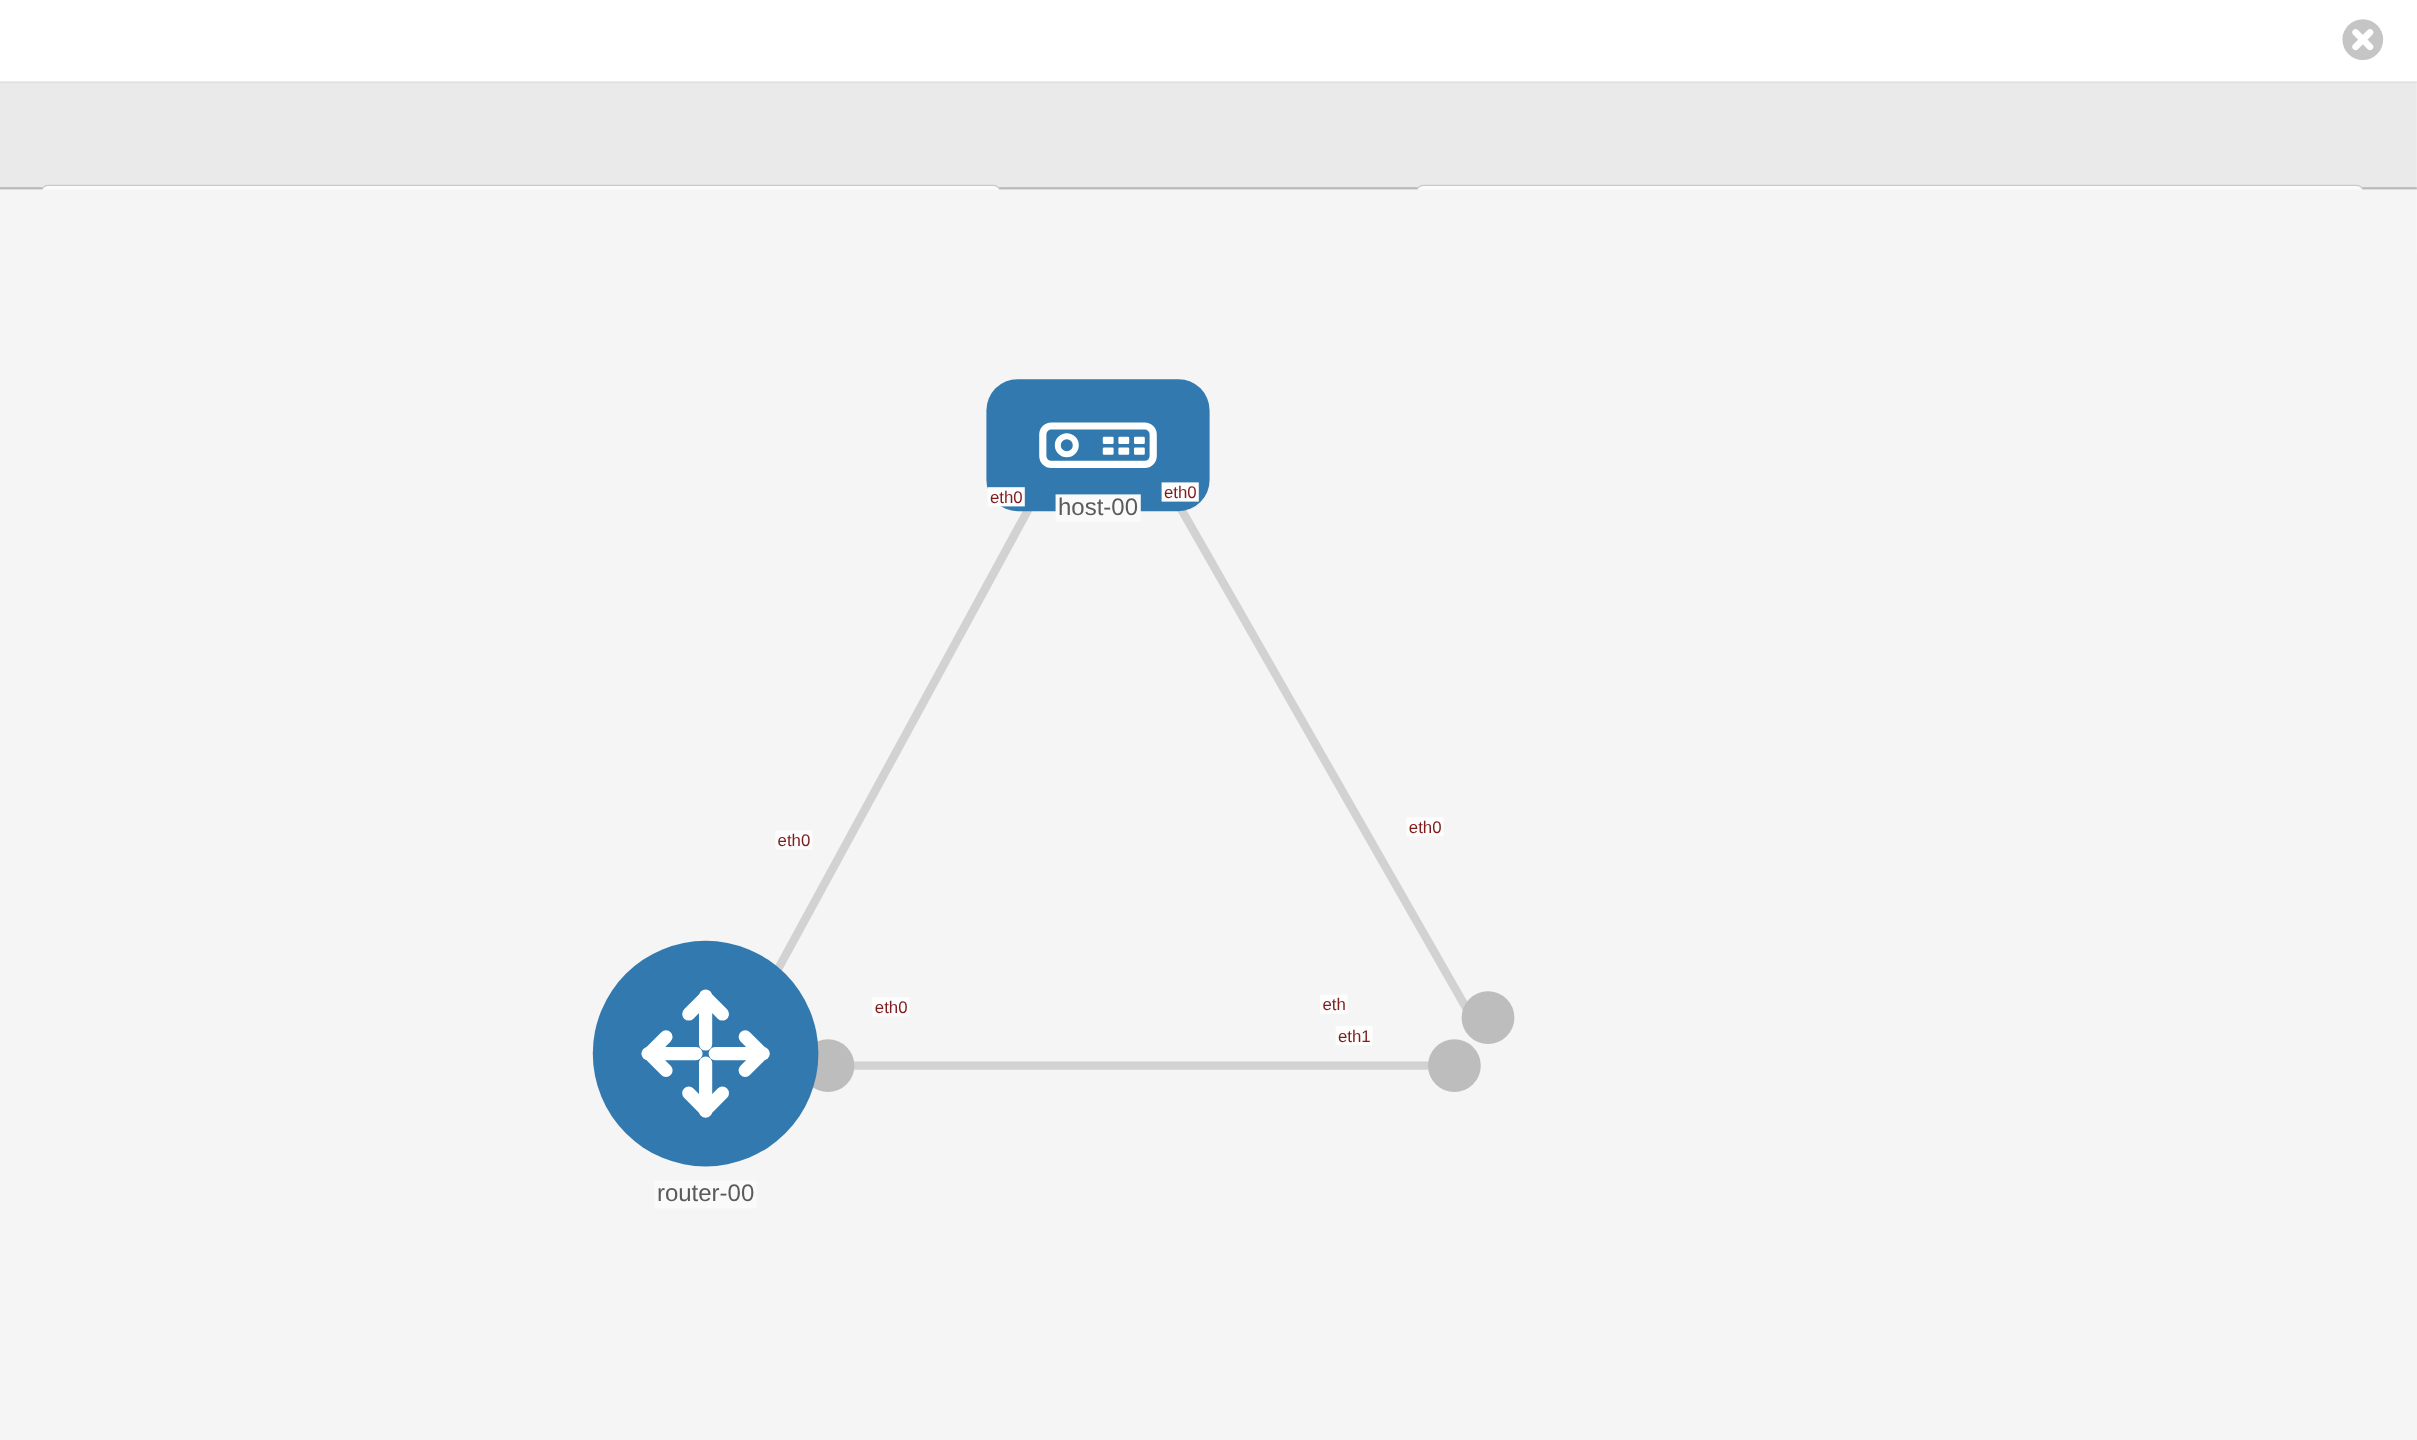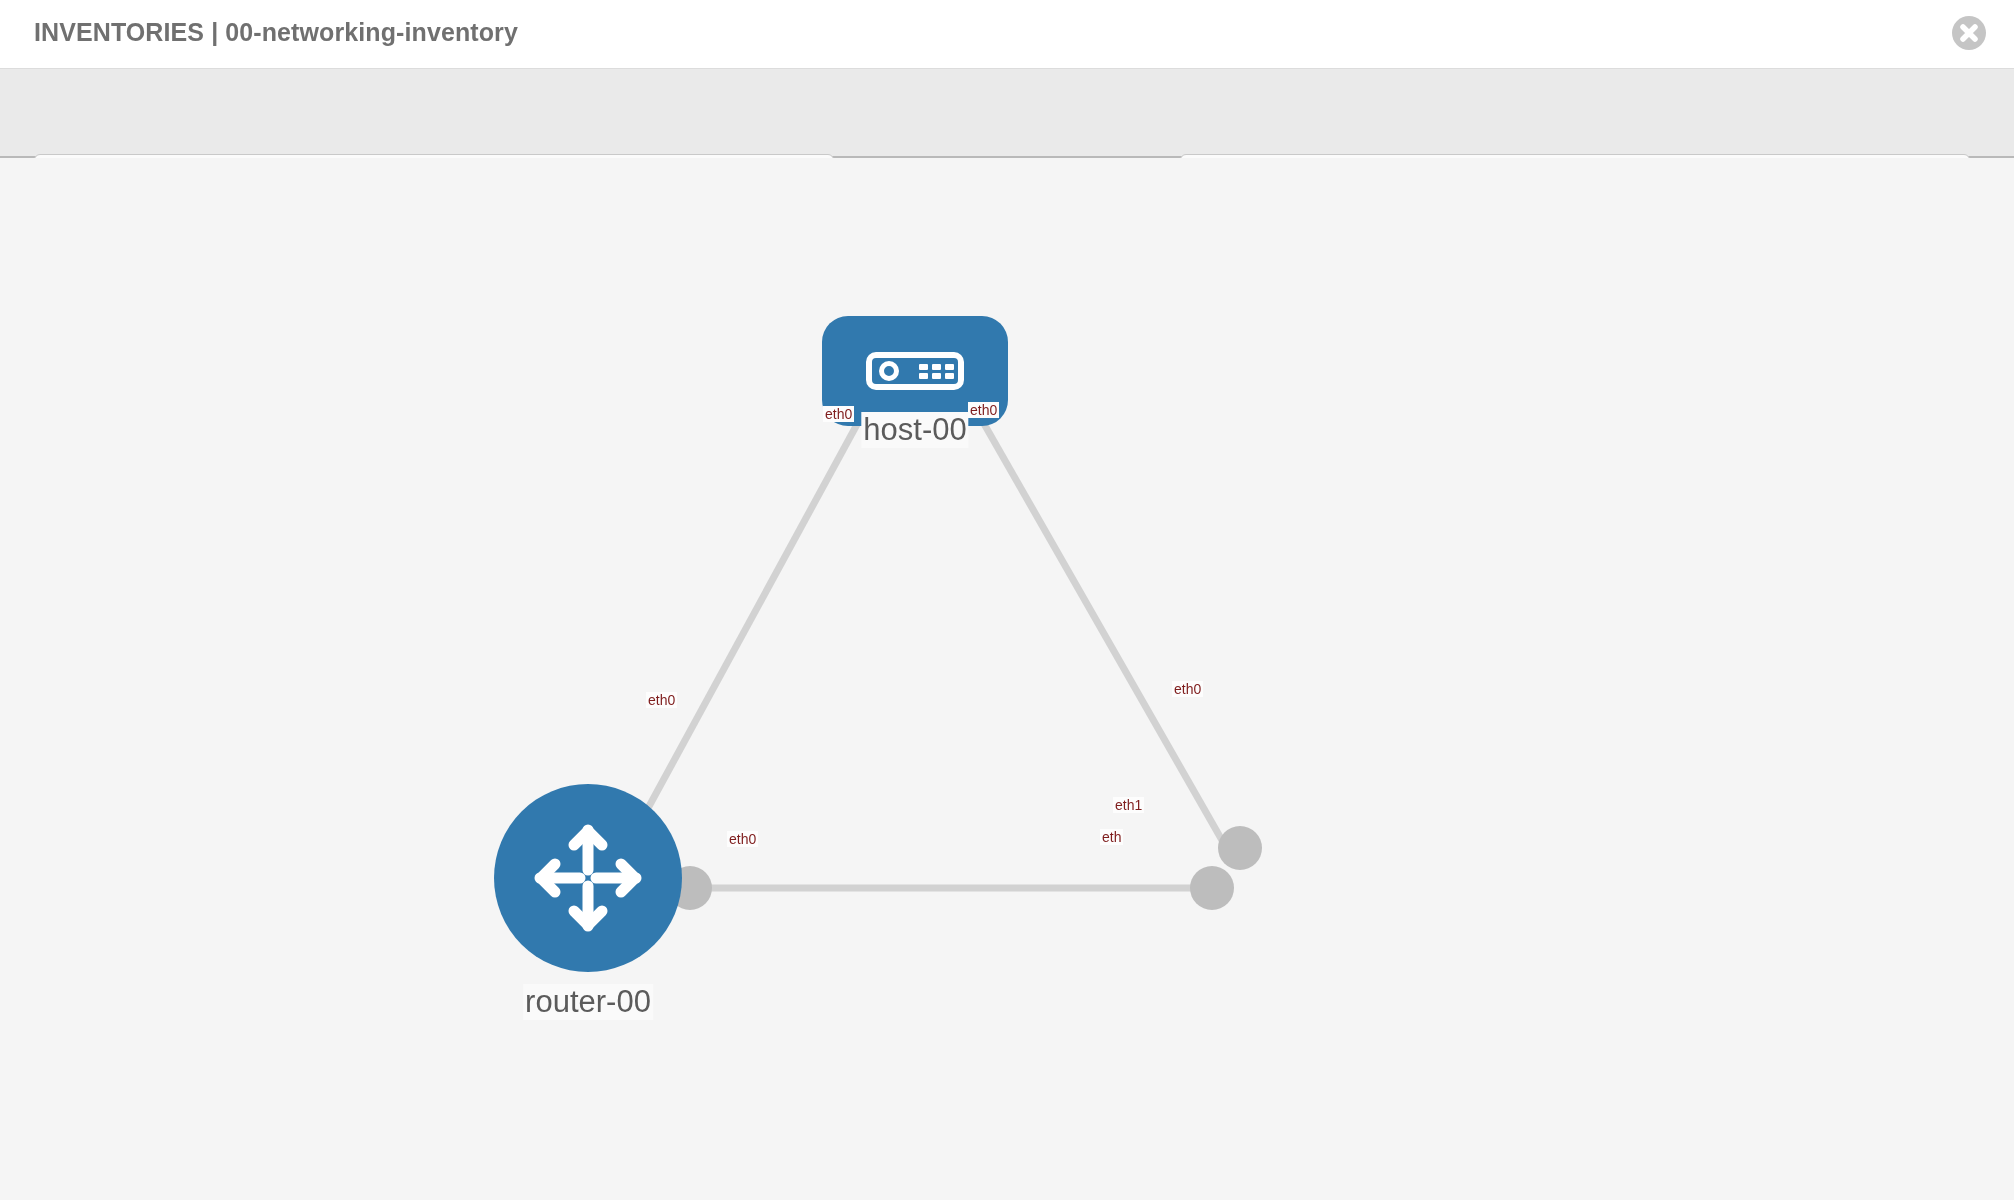--- a/index.html
+++ b/index.html
@@ -125,21 +125,21 @@
     display: flex;
     align-items: center;
     justify-content: center;
   }
   .node-label {
     position: absolute;
     left: 50%;
     transform: translateX(-50%);
     background: #fafafa;
     color: #5b5b5b;
-    font-size: 31px;
+    font-size: 20px;
     white-space: nowrap;
     padding: 0 2px;
     line-height: 1.15;
   }
 
   #node-host  { left: 822px; top: 158px; }
   #node-host .node-shape { width: 186px; height: 110px; border-radius: 26px; }
   #node-host .node-label { top: 96px; }
 
   #node-router { left: 494px; top: 626px; }
@@ -159,21 +159,20 @@
     white-space: nowrap;
     padding: 0 2px;
     line-height: 1.15;
     cursor: default;
   }
 </style>
 </head>
 <body>
 
 <div class="header">
-  <div class="header-title">INVENTORIES | 00-networking-inventory</div>
   <div class="close-btn">
     <svg width="34" height="34" viewBox="0 0 34 34" aria-hidden="true">
       <path d="M11 11 L23 23 M23 11 L11 23" stroke="#ffffff" stroke-width="5.5" stroke-linecap="round"></path>
     </svg>
   </div>
 </div>
 
 <div class="toolbar">
 
   <div class="select-box" id="actions-select">
@@ -259,15 +258,15 @@
     <div class="node-label">router-00</div>
   </div>
 
 
   <div class="edge-label" style="left:823px; top:248px;">eth0</div>
   <div class="edge-label" style="left:968px; top:244px;">eth0</div>
   <div class="edge-label" style="left:646px; top:534px;">eth0</div>
   <div class="edge-label" style="left:1172px; top:523px;">eth0</div>
   <div class="edge-label" style="left:727px; top:673px;">eth0</div>
   <div class="edge-label" style="left:1100px; top:671px;">eth</div>
-  <div class="edge-label" style="left:1113px; top:639px;text-align:right;">eth1</div>
+  <div class="edge-label" style="left:1113px; top:697px;text-align:right;">eth1</div>
 
 </div>
 
 </body></html>

